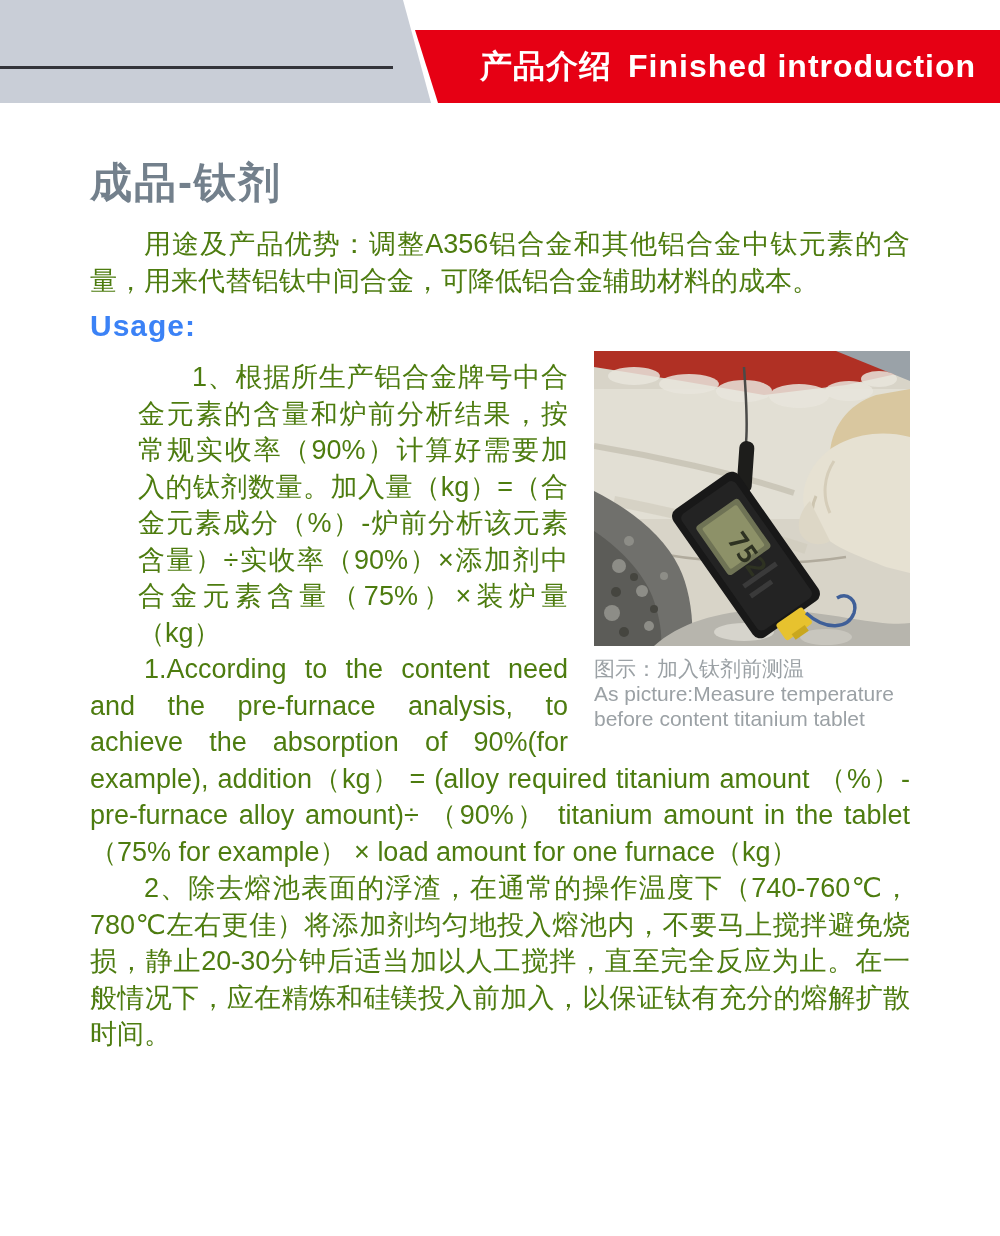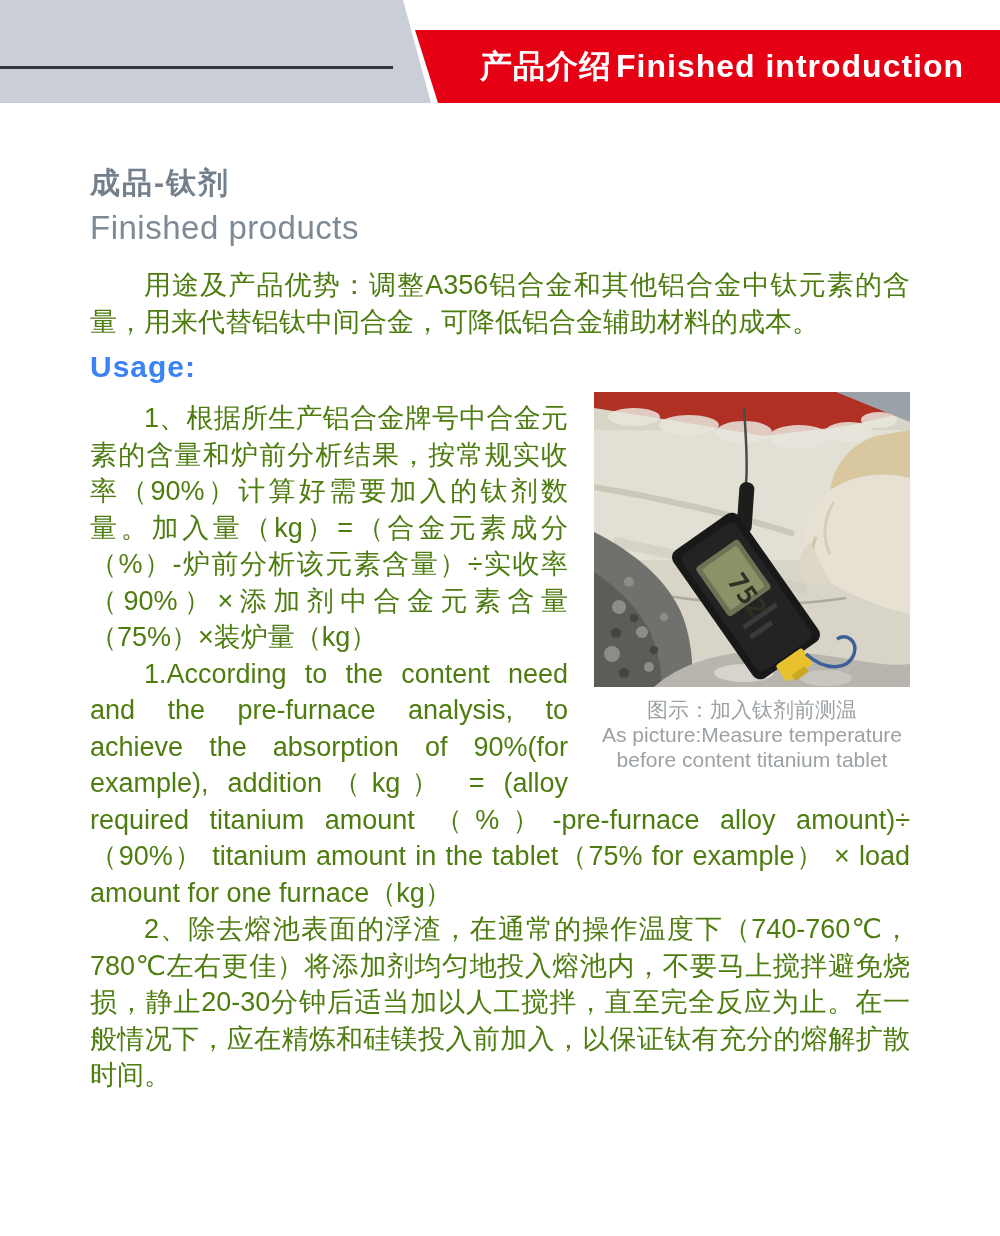--- a/index.html
+++ b/index.html
@@ -7,62 +7,61 @@
         font-family:"Liberation Sans","DejaVu Sans",sans-serif;color:#3d3d3d;}
 
   
   .header{position:absolute;top:0;left:0;width:1000px;height:110px;}
   .header-gray{position:absolute;top:0;left:0;width:440px;height:104px;background:#c9ced7;
                clip-path:polygon(0 0,403px 0,431px 103px,0 103px);}
   .header-rule{position:absolute;top:66px;left:0;width:393px;height:3px;background:#33343a;}
   .header-red{position:absolute;top:30px;left:0;width:1000px;height:73px;background:#e60014;
               clip-path:polygon(415px 0,1000px 0,1000px 100%,438px 100%);
               display:flex;align-items:center;}
-  .header-red .banner-text{display:flex;align-items:baseline;gap:4px;margin-left:480px;
+  .header-red .banner-text{display:flex;align-items:baseline;gap:16px;margin-left:480px;
               color:#ffffff;font-weight:bold;font-size:32px;letter-spacing:1px;white-space:nowrap;}
 
   
   .content{position:absolute;left:90px;top:150px;width:820px;}
-  h1.title-cn{margin:10px 0 0 0;font-size:30px;line-height:46px;font-weight:bold;
+  h1.title-cn{margin:10px 0 0 0;font-size:42px;line-height:46px;font-weight:bold;
               color:#73808c;letter-spacing:2px;}
   h2.title-en{margin:3px 0 0 0;font-size:33px;line-height:38px;font-weight:normal;
               color:#7d8a95;letter-spacing:0.5px;}
   p.body-para{margin:0;font-size:27px;line-height:36.5px;text-align:justify;
               text-indent:2em;color:#4d7c0f;}
   p.first-para{margin-top:20px;}
   h3.usage-cn{margin:36px 0 0 0;font-size:28px;line-height:32px;font-weight:bold;color:#262626;}
   h3.usage-en{margin:10px 0 0 0;font-size:30px;line-height:34px;font-weight:bold;
               color:#3b82f6;letter-spacing:1px;}
-  p.steps-start{margin-top:16px;}
+  p.steps-start{margin-top:16px;margin-left:48px;}
 
   
   figure.photo-float{float:right;width:316px;margin:8px 0 10px 26px;padding:0;}
   .photo{width:316px;height:295px;overflow:hidden;background:#d8d4c8;}
   .photo svg{display:block;}
-  figcaption{margin-top:10px;text-align:center;color:#9ba1a5;font-size:21px;line-height:25px;}
+  figcaption{margin-top:10px;text-align:left;color:#9ba1a5;font-size:21px;line-height:25px;}
 </style>
 </head>
 <body>
 
 <div class="page">
 
   <header class="header">
     <div class="header-gray"></div>
     <div class="header-rule"></div>
     <div class="header-red">
       <div class="banner-text">
         <span>产品介绍</span>
         <span>Finished introduction</span>
       </div>
     </div>
   </header>
 
   <main class="content">
     <h1 class="title-cn">成品-钛剂</h1>
-    <h2 class="title-en">Finished products</h2>
 
     <p class="body-para first-para">用途及产品优势：调整A356铝合金和其他铝合金中钛元素的含量，用来代替铝钛中间合金，可降低铝合金辅助材料的成本。</p>
 
     <h3 class="usage-en">Usage:</h3>
 
     <figure class="photo-float">
       <div class="photo">
         <svg width="316" height="295" viewBox="0 0 316 295" xmlns="http://www.w3.org/2000/svg">
 
           <rect width="316" height="295" fill="#d8d4c8"></rect>

